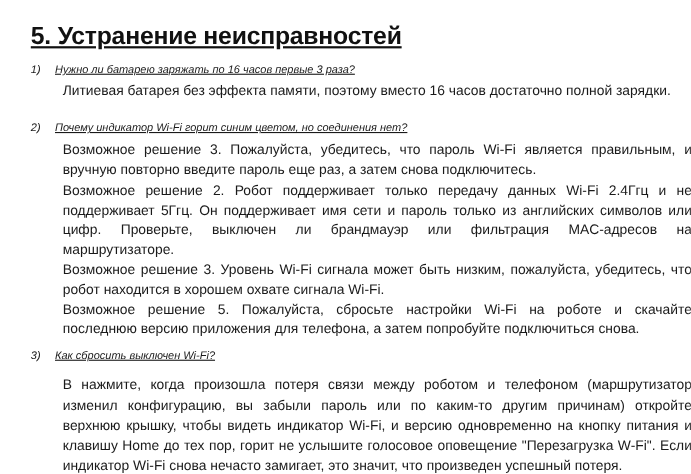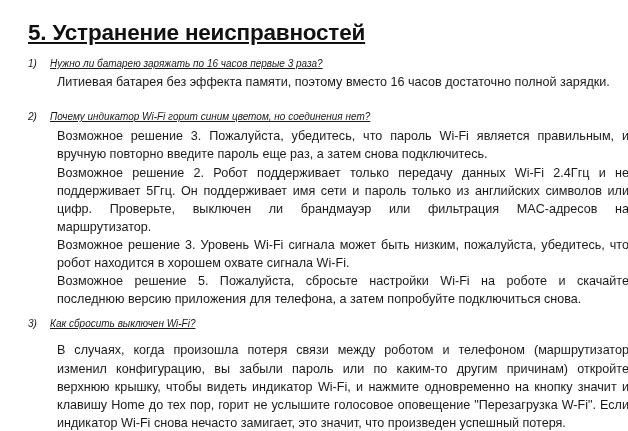--- a/index.html
+++ b/index.html
@@ -37,27 +37,27 @@
   <div class="line" style="top:75px">Литиевая батарея без эффекта памяти, поэтому вместо 16 часов достаточно полной зарядки.</div>
 
   <div class="q" style="top:111px">
     <span class="num">2)</span><span>Почему индикатор Wi-Fi горит синим цветом, но соединения нет?</span>
   </div>
   <div class="line just" style="top:129px">Возможное решение 3. Пожалуйста, убедитесь, что пароль Wi-Fi является правильным, и</div>
   <div class="line" style="top:147px">вручную повторно введите пароль еще раз, а затем снова подключитесь.</div>
   <div class="line just" style="top:166px">Возможное решение 2. Робот поддерживает только передачу данных Wi-Fi 2.4Ггц и не</div>
   <div class="line just" style="top:184px">поддерживает 5Ггц. Он поддерживает имя сети и пароль только из английских символов или</div>
   <div class="line just" style="top:202px">цифр. Проверьте, выключен ли брандмауэр или фильтрация MAC-адресов на</div>
-  <div class="line" style="top:220px">маршрутизатор.</div>
+  <div class="line" style="top:220px">маршрутизаторе.</div>
   <div class="line just" style="top:238px">Возможное решение 3. Уровень Wi-Fi сигнала может быть низким, пожалуйста, убедитесь, что</div>
   <div class="line" style="top:256px">робот находится в хорошем охвате сигнала Wi-Fi.</div>
   <div class="line just" style="top:274px">Возможное решение 5. Пожалуйста, сбросьте настройки Wi-Fi на роботе и скачайте</div>
   <div class="line" style="top:292px">последнюю версию приложения для телефона, а затем попробуйте подключиться снова.</div>
 
   <div class="q" style="top:318px">
     <span class="num">3)</span><span>Как сбросить выключен Wi-Fi?</span>
   </div>
-  <div class="line just" style="top:343px">В случаях, когда произошла потеря связи между роботом и телефоном (маршрутизатор</div>
+  <div class="line just" style="top:343px">В нажмите, когда произошла потеря связи между роботом и телефоном (маршрутизатор</div>
   <div class="line just" style="top:362px">изменил конфигурацию, вы забыли пароль или по каким-то другим причинам) откройте</div>
-  <div class="line just" style="top:380px">верхнюю крышку, чтобы видеть индикатор Wi-Fi, и нажмите одновременно на кнопку значит и</div>
+  <div class="line just" style="top:380px">верхнюю крышку, чтобы видеть индикатор Wi-Fi, и версию одновременно на кнопку питания и</div>
   <div class="line just" style="top:398px">клавишу Home до тех пор, горит не услышите голосовое оповещение "Перезагрузка W-Fi". Если</div>
   <div class="line" style="top:416px">индикатор Wi-Fi снова нечасто замигает, это значит, что произведен успешный потеря.</div>
 </div>
 
 </body></html>

